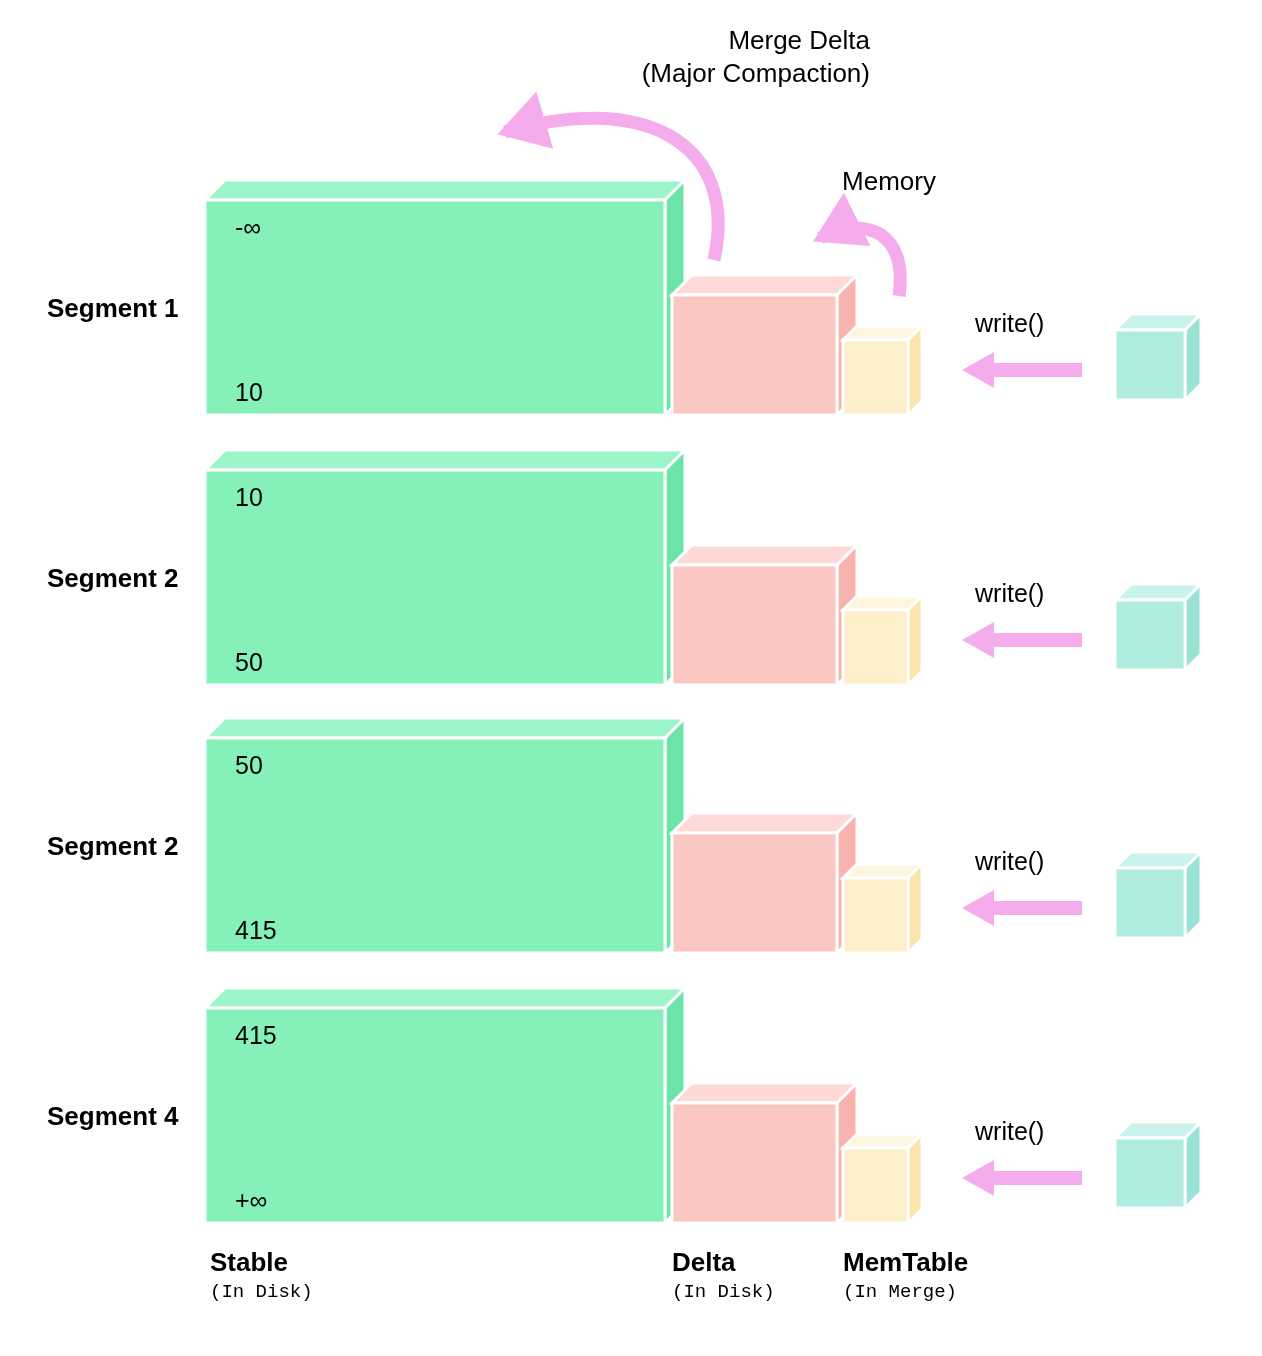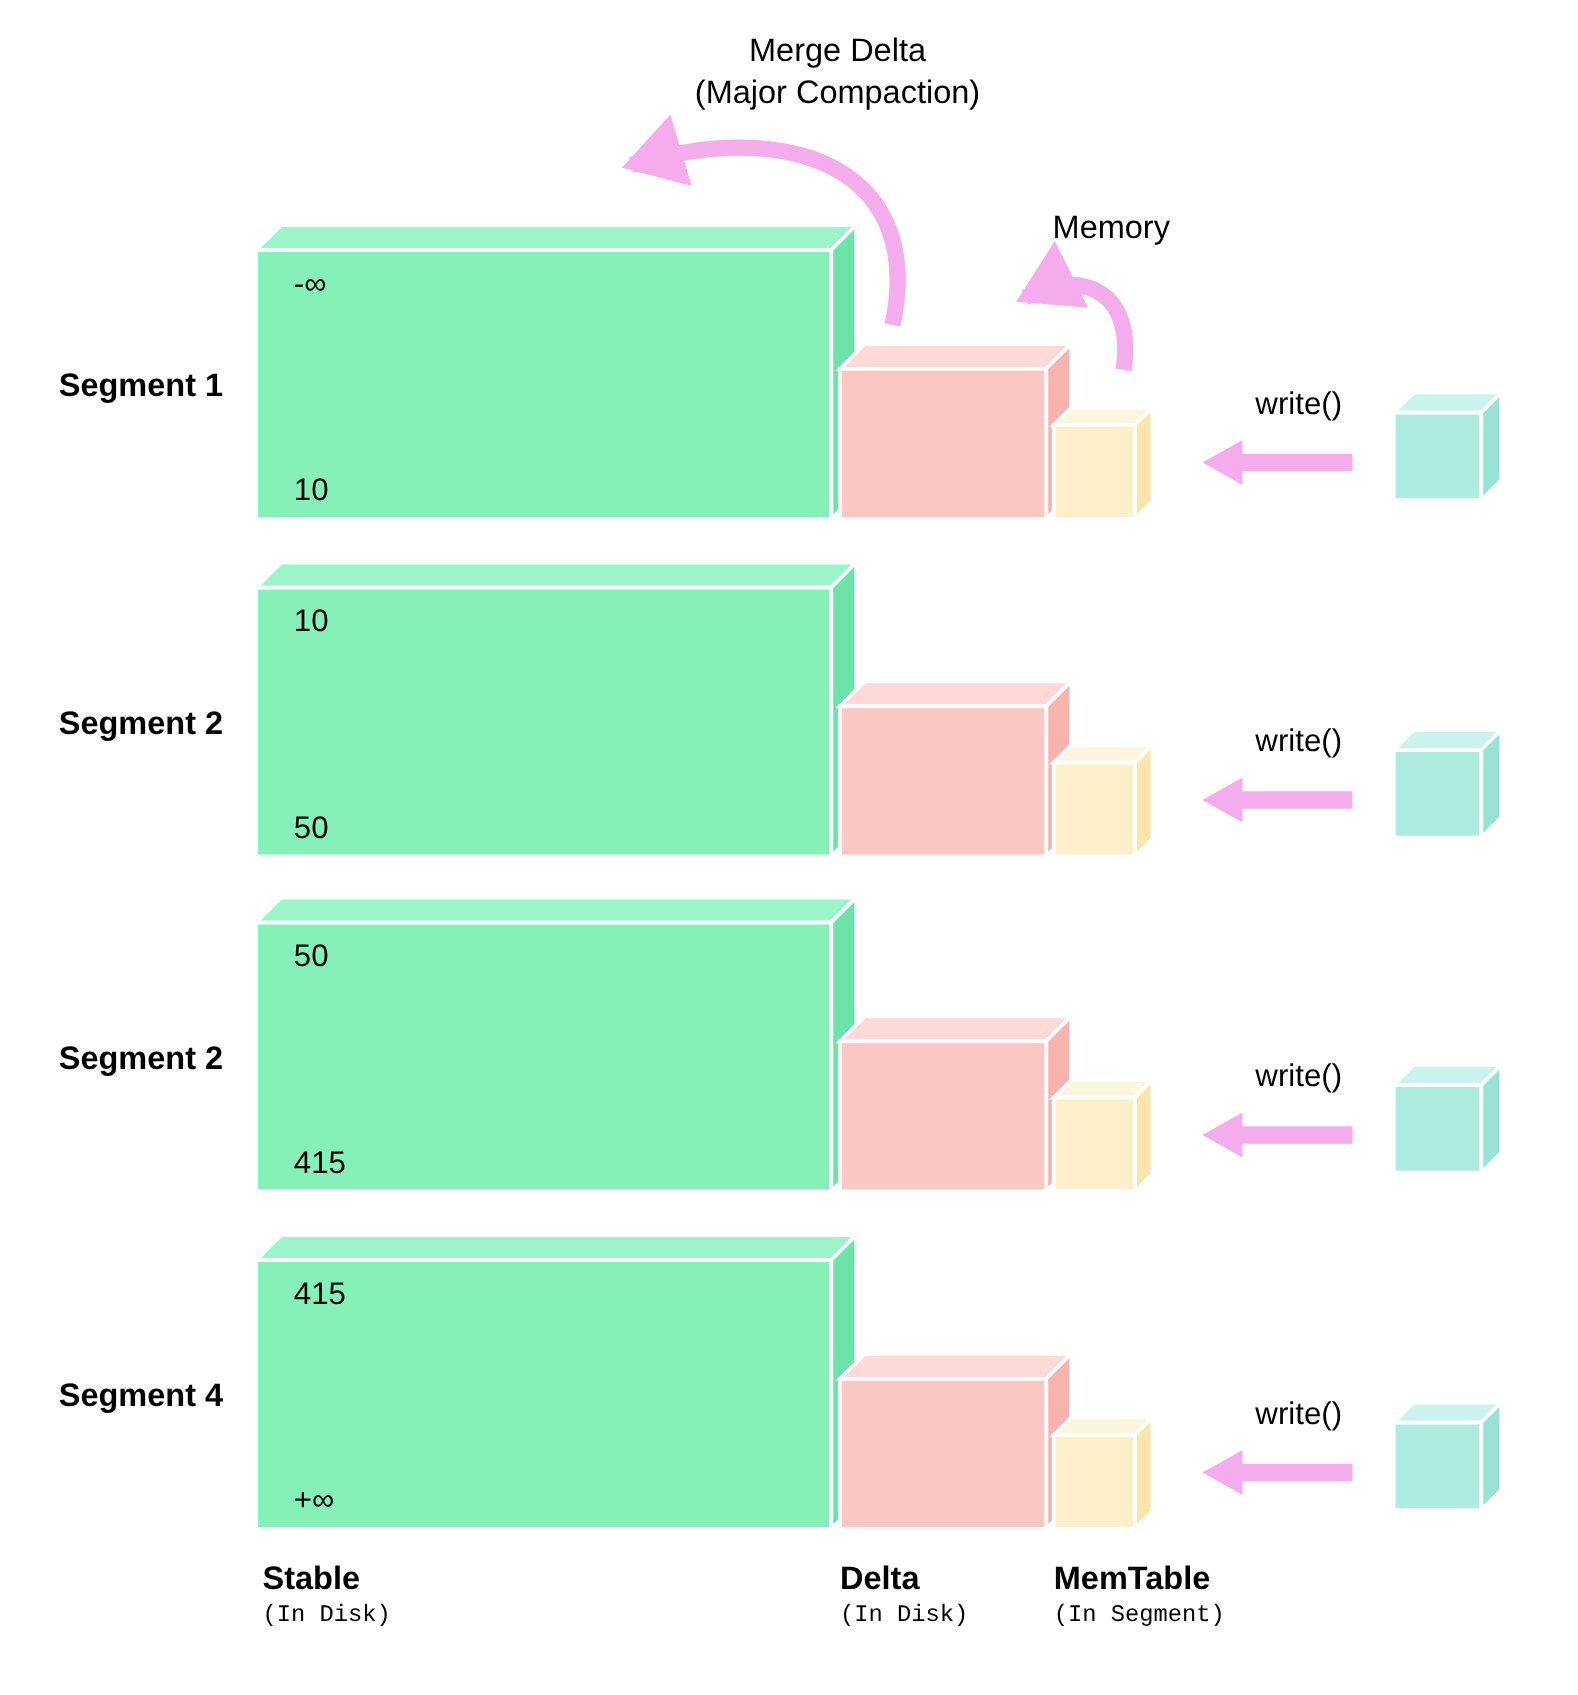--- a/index.html
+++ b/index.html
@@ -4,22 +4,22 @@
 <style>
   html,body{margin:0;padding:0;background:#ffffff;}
   #canvas{
     position:relative;width:1262px;height:1356px;background:#ffffff;
     font-family:"Liberation Sans",sans-serif;color:#000;overflow:hidden;
   }
   #shapes{position:absolute;left:0;top:0;}
   .txt{position:absolute;white-space:nowrap;line-height:1.25;}
   .seg-label{font-size:26px;font-weight:bold;left:47px;}
   .range-label{font-size:25px;left:235px;}
-  .write-label{font-size:25px;left:975px;width:128px;text-align:center;}
-  .anno-merge{left:470px;top:24px;width:400px;text-align:center;font-size:26px;}
+  .write-label{font-size:25px;left:975px;width:128px;}
+  .anno-merge{left:470px;top:24px;width:400px;text-align:right;font-size:26px;}
   .anno-flush{left:839px;top:165px;width:100px;text-align:center;font-size:26px;}
   .legend-title{font-size:26px;font-weight:bold;}
   .legend-sub{font-size:19px;font-family:Liberation Mono, monospace;}
 </style>
 </head>
 <body>
 
 <div id="canvas">
 
   <svg id="shapes" width="1262" height="1356" viewBox="0 0 1262 1356">
@@ -86,15 +86,15 @@
   <div class="txt range-label" style="top:1185px">+∞</div>
   <div class="txt write-label" style="top:1116px">write()</div>
 
   <div class="txt legend-title" style="left:210px;top:1246px">Stable</div>
   <div class="txt legend-sub" style="left:210px;top:1281px">(In Disk)</div>
 
   <div class="txt legend-title" style="left:672px;top:1246px">Delta</div>
   <div class="txt legend-sub" style="left:672px;top:1281px">(In Disk)</div>
 
   <div class="txt legend-title" style="left:843px;top:1246px">MemTable</div>
-  <div class="txt legend-sub" style="left:843px;top:1281px">(In Segment)</div>
+  <div class="txt legend-sub" style="left:843px;top:1281px">(In Merge)</div>
 
 </div>
 
 </body></html>

